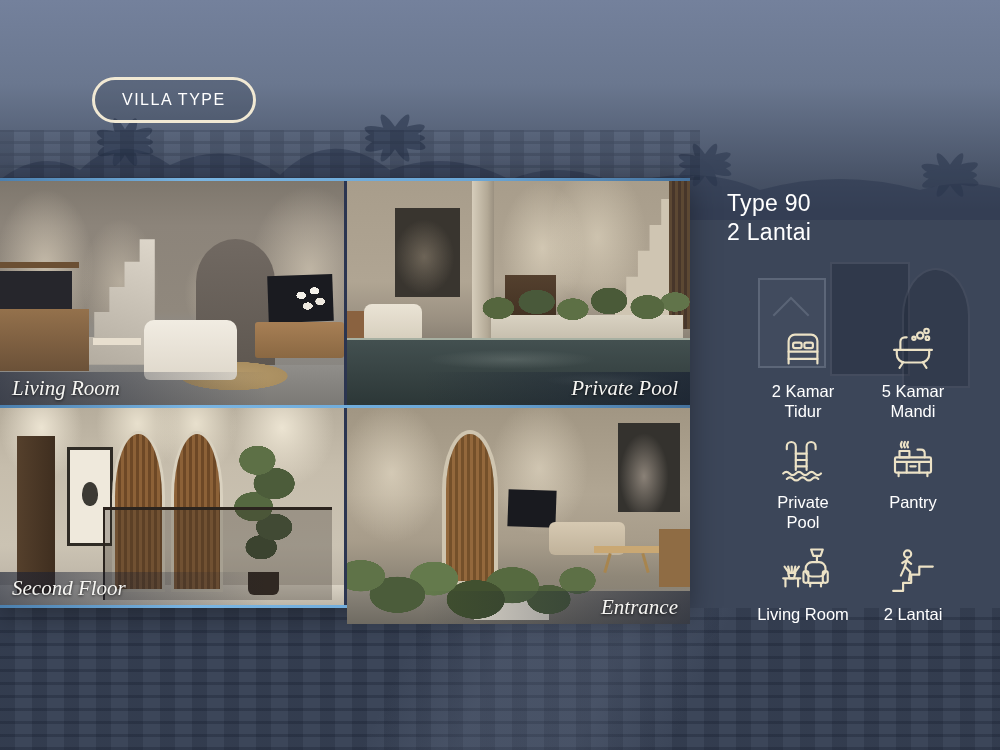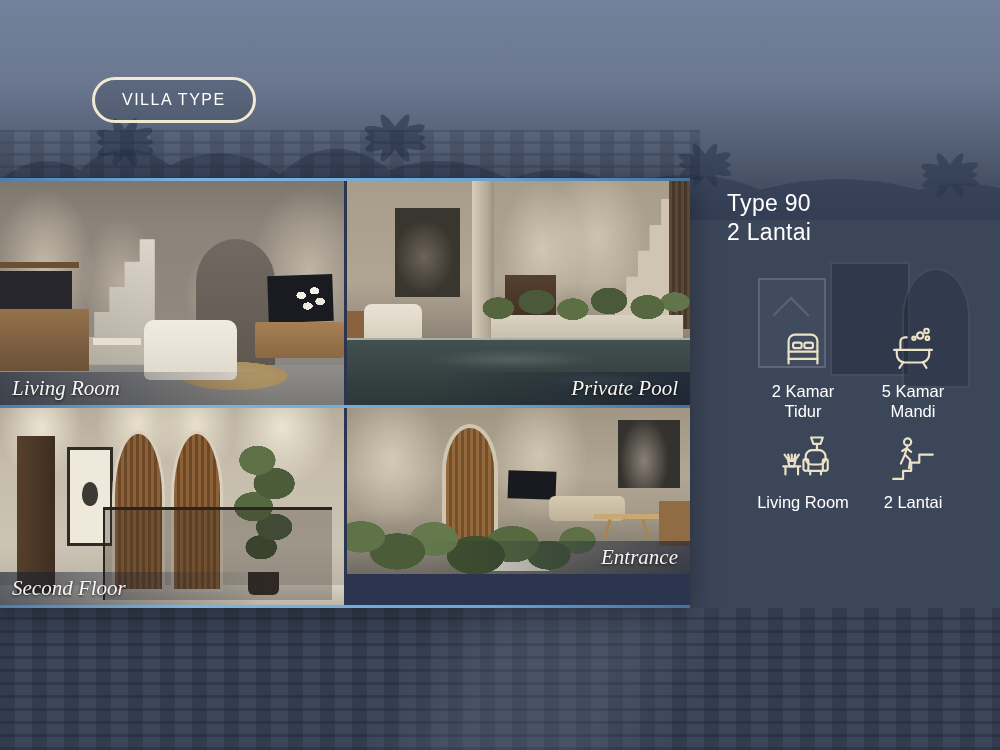--- a/index.html
+++ b/index.html
@@ -52,21 +52,21 @@
   .photo-grid{position:absolute;left:0;top:178px;width:690px;height:430px;
     background:#2b3550;box-shadow:0 8px 28px rgba(0,0,0,.35);}
   .grid-line{position:absolute;left:0;width:690px;height:3px;
     background:linear-gradient(90deg,#4b7fae,#7ab5e2 28%,#6aa6d6 70%,#44719c);}
   .gl-top{top:0}.gl-mid{top:227px}.gl-bot{top:427px}
   .ph{position:absolute;overflow:hidden;}
   .ph>div{position:absolute;}
   .p1{left:0;top:3px;width:344px;height:224px;}
   .p2{left:347px;top:3px;width:343px;height:224px;}
   .p3{left:0;top:230px;width:344px;height:197px;}
-  .p4{left:347px;top:230px;width:343px;height:166px;}
+  .p4{left:347px;top:230px;width:343px;height:216px;}
 
   .cap{position:absolute;left:0;right:0;bottom:0;height:33px;display:flex;align-items:center;
     padding:0 12px;font-family:"Liberation Serif",serif;font-style:italic;font-size:21px;
     color:#f6f5f2;text-shadow:0 1px 3px rgba(0,0,0,.75);z-index:5;}
   .cap-left{justify-content:flex-start;
     background:linear-gradient(90deg,rgba(22,30,50,.62),rgba(22,30,50,.25) 45%,rgba(22,30,50,0) 78%);}
   .cap-right{justify-content:flex-end;
     background:linear-gradient(270deg,rgba(22,30,50,.62),rgba(22,30,50,.25) 45%,rgba(22,30,50,0) 78%);}
 
   
@@ -318,21 +318,43 @@
         <path d="M16 31 v-9 a5 5 0 0 1 5-5 h2"></path>
         <circle cx="38" cy="15" r="3.5"></circle>
           <circle cx="45" cy="10" r="2.5"></circle>
         <circle cx="46" cy="18" r="2"></circle>
           <circle cx="31" cy="18" r="1.8"></circle>
       </svg>
       <span class="feat-label">5 Kamar
 Mandi</span>
     </div>
 
-
+    <div class="feat">
+      <svg viewBox="0 0 60 60" aria-hidden="true">
+        <path d="M22 41 V15 a5 5 0 0 0 -10 0 v3"></path>
+        <path d="M34 41 V15 a5 5 0 0 1 10 0 v3"></path>
+        <path d="M22 23 h12 M22 30 h12 M22 37 h12"></path>
+        <path d="M8 45 q3.5 -3.5 7 0 t7 0 t7 0 t7 0 t7 0 t7 0"></path>
+        <path d="M12 51 q3.5 -3.5 7 0 t7 0 t7 0 t7 0 t7 0"></path>
+      </svg>
+      <span class="feat-label">Private
+Pool</span>
+    </div>
+
+    <div class="feat">
+      <svg viewBox="0 0 60 60" aria-hidden="true">
+        <rect x="10" y="27" width="40" height="17" rx="1.5"></rect>
+        <path d="M10 32 h40 M23 32 v12 M37 32 v12 M27 37 h6"></path>
+        <rect x="15" y="20" width="11" height="7"></rect>
+        <path d="M17.5 16 q-2 -3 0 -6 M21 16 q-2 -3 0 -6 M24.5 16 q-2 -3 0 -6"></path>
+        <path d="M43 27 v-4.5 q0 -4 -4 -4 h-4"></path>
+        <path d="M14 44 v4 M46 44 v4"></path>
+      </svg>
+      <span class="feat-label">Pantry</span>
+    </div>
 
     <div class="feat">
       <svg viewBox="0 0 60 60" aria-hidden="true">
         <path d="M39 5 h13 l-2.5 7 h-8 z M45.5 12 v7"></path>
         <rect x="33" y="19" width="22" height="16" rx="7"></rect>
         <rect x="30.5" y="29" width="5.5" height="13" rx="2.5"></rect>
         <rect x="52" y="29" width="5.5" height="13" rx="2.5"></rect>
         <path d="M36 42 h16 M38 42 v4 M50 42 v4"></path>
         <path d="M8 37 h19 M10.5 37 v9 M24.5 37 v9"></path>
         <path d="M13.5 31 h8 l-1.5 6 h-5 z"></path>

